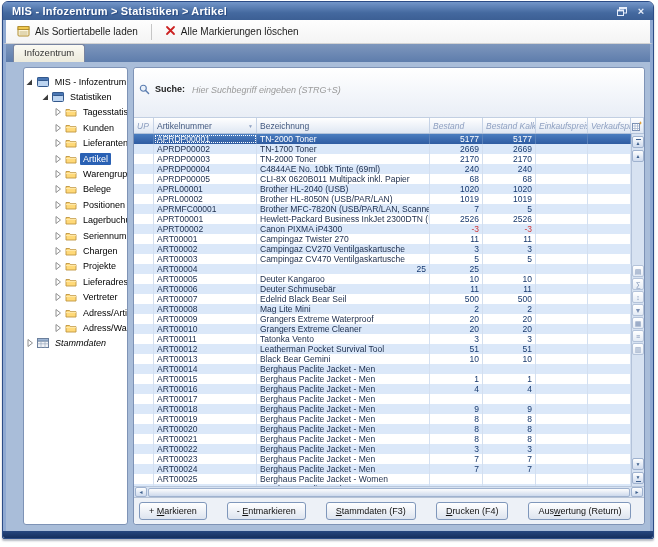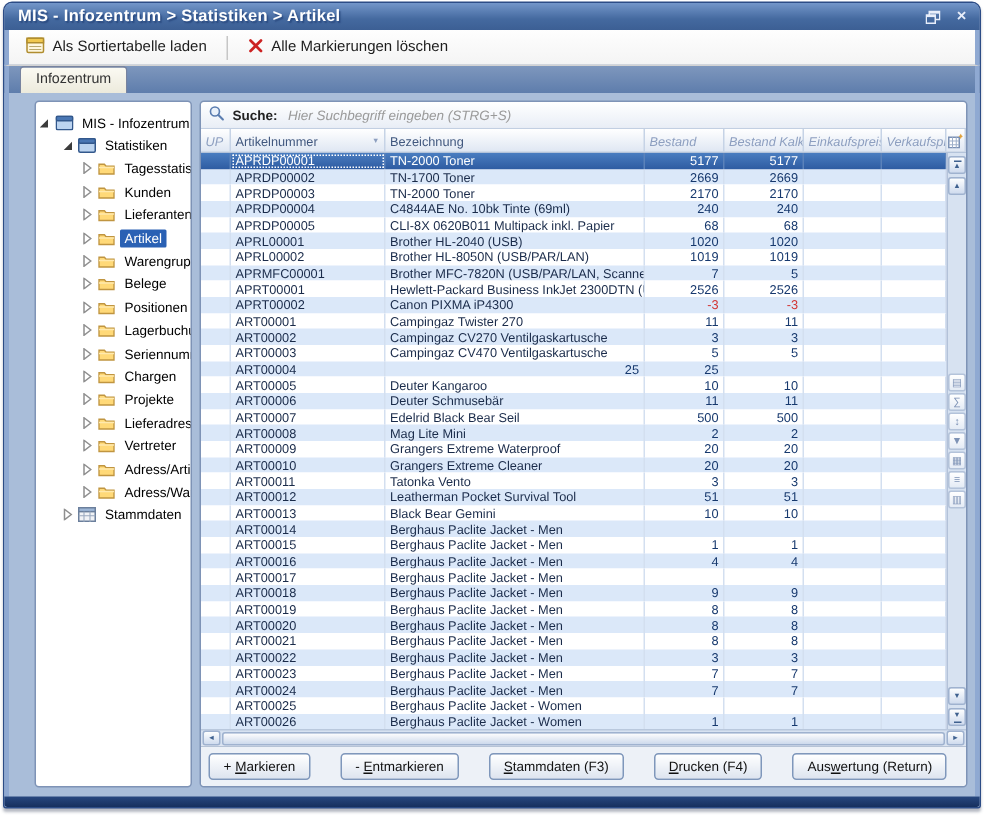--- a/index.html
+++ b/index.html
@@ -48,21 +48,21 @@
   
   .treepanel{width:103px;flex:0 0 103px;overflow:hidden;padding-top:6px;font-size:9px;}
   .titem{height:15.4px;display:flex;align-items:center;gap:3px;white-space:nowrap;cursor:pointer;}
   .texp{width:9px;flex:0 0 9px;display:flex;align-items:center;justify-content:center;}
   .tico{display:flex;align-items:center;}
   .tlbl{padding:1px 3px;border-radius:1px;color:#000;}
   .tlbl.sel{background:#2a61b4;color:#fff;}
   
   .gridpanel{flex:1;display:flex;flex-direction:column;min-width:0;overflow:hidden;}
   .searchrow{
-    height:17px;flex:0 0 17px;display:flex;align-items:center;gap:5px;padding:0 5px;
+    height:17px;flex:0 0 17px;display:flex;align-items:flex-start;gap:5px;padding:16px 5px;
     background:linear-gradient(#ffffff,#e9eef6);border-bottom:1px solid #c2cfe2;border-radius:3px 3px 0 0;font-size:9px;
   }
   .slabel{font-weight:bold;color:#222;}
   .searchrow input{flex:1;border:none;outline:none;background:transparent;font-size:9px;color:#555;font-family:inherit;font-style:italic;}
   .searchrow input::placeholder{color:#9a9a9a;font-style:italic;}
   
   .thead{
     flex:0 0 15px;display:grid;grid-template-columns:20px 103px 1fr 53px 53px 52px 43px 13px;
     background:linear-gradient(#ffffff,#dfe7f3);border-bottom:1px solid #b3c3da;
     font-size:8.5px;color:#40577e;
@@ -384,21 +384,21 @@
             </svg>
           </span>
           <span class="tico">
             <svg width="12" height="10" viewBox="0 0 12 10">
               <path d="M1 2.5 h3.6 l1 1.2 H11 v5.3 H1 Z" fill="#ffd978" stroke="#c09540" stroke-width="0.9"></path>
               <path d="M1 4.6 h10" stroke="#ffe9ad" stroke-width="1"></path>
             </svg>
           </span>
           <span class="tlbl">Adress/Warengruppen</span>
         </div>
-        <div class="titem" style="padding-left: 16px;">
+        <div class="titem" style="padding-left: 1px; font-style: italic;">
           <span class="texp">
             <svg width="8" height="8" viewBox="0 0 8 8">
               <polygon points="2,0.5 6.5,4 2,7.5" fill="#fff" stroke="#8f8f8f"></polygon>
             </svg>
           </span>
           <span class="tico">
             <svg width="12" height="10" viewBox="0 0 12 10">
               <rect x="0.5" y="0.5" width="11" height="9" fill="#f1f3f6" stroke="#6b7f9c"></rect>
               <rect x="0.5" y="0.5" width="11" height="2.6" fill="#9db6d6" stroke="#6b7f9c"></rect>
               <path d="M0.5 5.8 h11 M4 3 v7 M8 3 v7" stroke="#9aa9bf" stroke-width="0.7"></path>

